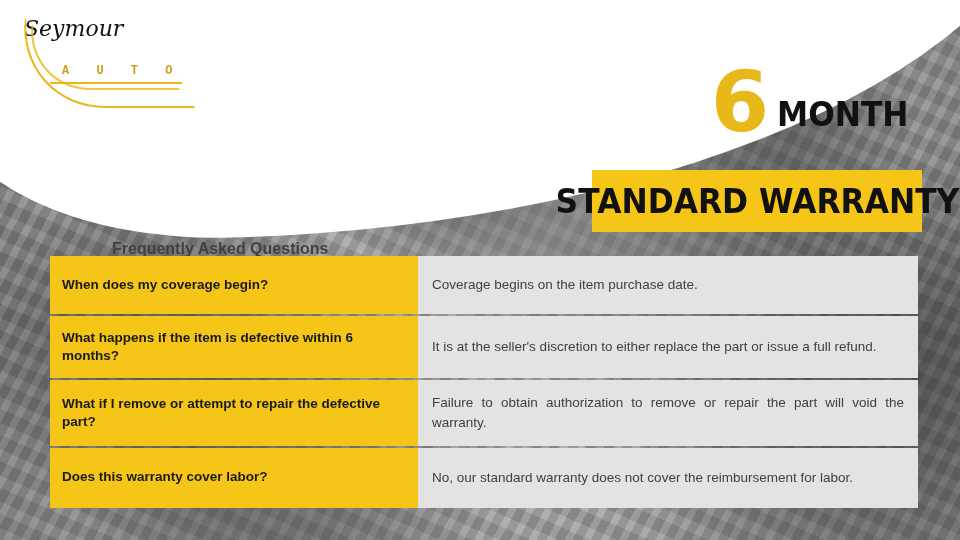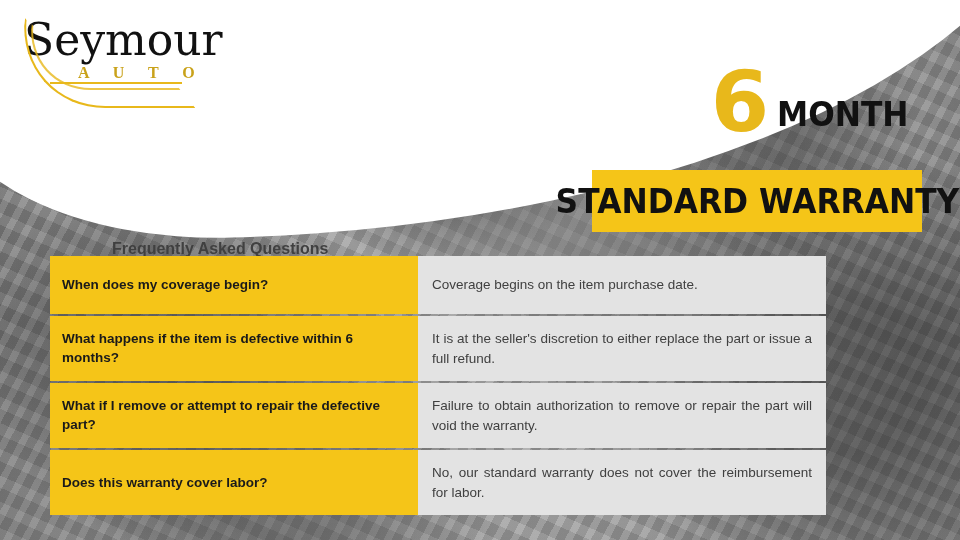--- a/index.html
+++ b/index.html
@@ -74,21 +74,22 @@
   
   .logo {
     position: absolute;
     left: 18px;
     top: 18px;
     width: 200px;
     height: 88px;
   }
   .logo-word {
     font-family: "DejaVu Serif", serif;
-    font-size: 44px;
+    font-style: italic;
+    font-size: 22px;
     color: #111111;
     letter-spacing: 0px;
     line-height: 1;
     padding-left: 6px;
     font-weight: 400;
   }
   .logo-swash {
     position: absolute;
     left: 2px;
     top: 0px;
@@ -110,26 +111,25 @@
     border-top-color: transparent;
     border-right-color: transparent;
     border-radius: 0 0 0 70px;
     transform: skewX(-6deg);
     opacity: .8;
   }
   .logo-sub {
     position: absolute;
     left: 44px;
     top: 46px;
-    font-family: Liberation Serif, serif;
-    font-size: 16px;
+    font-family: Liberation Mono, monospace;
+    font-size: 12px;
     letter-spacing: 10px;
     color: #c9a21a;
     font-weight: 700;
-    margin-left: 16px;
   }
   .logo-rule {
     position: absolute;
     left: 32px;
     top: 64px;
     width: 132px;
     height: 2px;
     background: #e8b81b;
   }
 
@@ -189,21 +189,21 @@
     top: 232px;
     font-size: 16px;
     font-weight: 700;
     color: #404040;
     margin-top: 8px;
   }
   .faq-table {
     position: absolute;
     left: 50px;
     top: 256px;
-    width: 776px;
+    width: 868px;
     border-collapse: separate;
     border-spacing: 0 2px;
   }
   .faq-row { display: flex; margin-bottom: 2px; }
   .faq-q {
     width: 368px;
     background: #f5c518;
     color: #1a1a1a;
     font-weight: 700;
     font-size: 13.5px;

